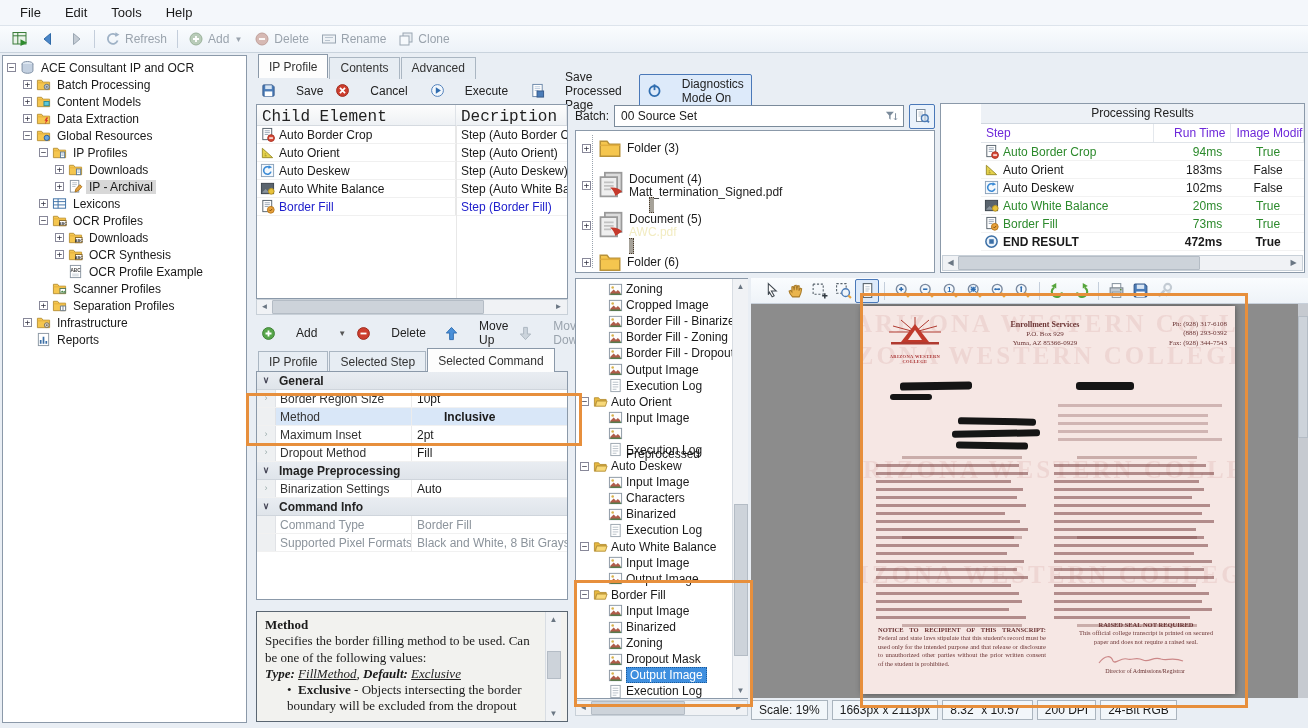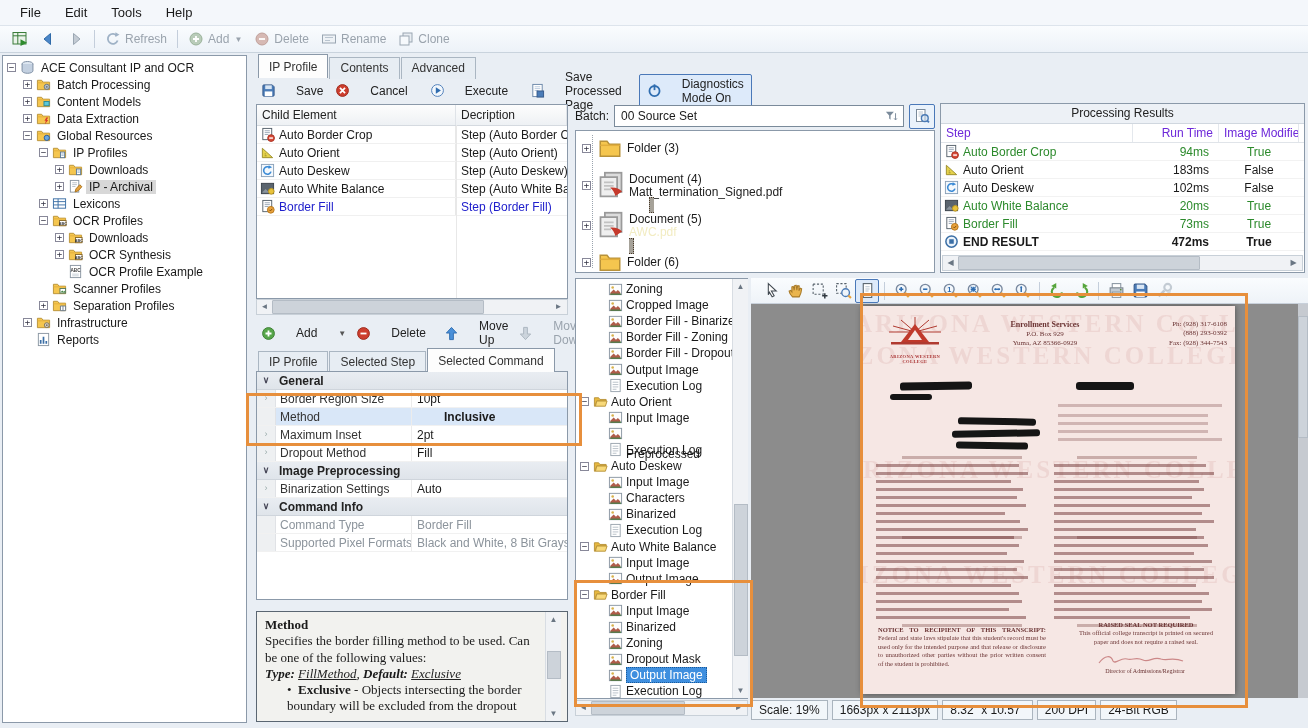--- a/index.html
+++ b/index.html
@@ -25,21 +25,21 @@
   
   .tabs{position:absolute;display:flex;align-items:flex-end;height:23px;}
   .tab{padding:3px 10px 4px;border:1px solid #aab6c2;border-bottom:none;background:#e7edf3;margin-right:1px;position:relative;top:1px;color:#333;}
   .tab.active{background:#fdfdfd;border-color:#8a98a8;padding-top:5px;top:0;z-index:2;}
   #tabs1{left:258px;top:55px;}
   #tabs2{left:258px;top:349px;}
   #actionbar{position:absolute;left:256px;top:78px;width:482px;height:25px;display:flex;align-items:center;gap:2px;}
   .abtn{display:flex;align-items:center;gap:20px;padding:2px 5px;color:#222;}
   .abtn.toggled{border:1px solid #4a78b8;background:#ddeafa;border-radius:2px;padding:2px 7px;}
   #childtable{position:absolute;left:256px;top:104px;width:312px;height:195px;background:#fff;border:1px solid #8b99a9;box-sizing:border-box;overflow:hidden;}
-  .thead{height:20px;display:flex;background:linear-gradient(#fdfdfd,#eef1f4);border-bottom:1px solid #d5dae0;font-size:12px;color:#222;}
+  .thead{height:20px;display:flex;background:linear-gradient(#fdfdfd,#eef1f4);border-bottom:1px solid #d5dae0;font-size:16px;color:#222;font-family:Liberation Mono, monospace;}
   .thead>div{padding:3px 5px;border-right:1px solid #dfe3e8;box-sizing:border-box;}
   .ctr{height:17px;display:flex;align-items:center;border-bottom:1px solid #f0f0f0;}
   .ctr .c1{width:199px;padding-left:3px;box-sizing:border-box;display:flex;align-items:center;gap:4px;overflow:hidden;white-space:nowrap;border-right:1px solid #e8e8e8;height:100%;}
   .ctr .c2{flex:1;padding-left:5px;overflow:hidden;white-space:nowrap;}
   .ctr.selrow{color:#2020cc;}
   .colline{position:absolute;top:20px;bottom:0;left:199px;width:1px;background:#e8e8e8;}
   
   .hscroll{position:absolute;height:16px;background:#f0f2f5;border:1px solid #c8d0d8;box-sizing:border-box;display:flex;align-items:center;}
   .sarrow{width:15px;text-align:center;color:#6a7683;font-size:8px;line-height:14px;flex:none;}
   .sthumb{height:12px;background:#cdd3da;border:1px solid #b4bcc5;border-radius:1px;}
@@ -69,21 +69,21 @@
   #batchbtn{width:24px;height:23px;border:1px solid #4a78b8;background:#eaf2fb;border-radius:2px;display:flex;align-items:center;justify-content:center;}
   #batchtree{position:absolute;left:575px;top:130px;width:360px;height:143px;background:#fff;border:1px solid #8b99a9;box-sizing:border-box;overflow:hidden;}
   .brow{display:flex;align-items:center;position:relative;padding-left:6px;}
   .brow .exp{margin-right:6px;}
   .bguide{position:absolute;left:16px;top:4px;bottom:4px;width:0;border-left:1px dotted #9aa4ae;}
   .bsel{background:#a6a299;border:1px dotted #4a3a2a;padding:0 4px;margin-left:20px;}
   .bsel .file{color:#f2ecc2;}
   .btitle{line-height:14px;}
   .file{line-height:13px;color:#222;}
   
-  #results{position:absolute;left:940px;top:103px;width:365px;height:170px;background:#fff;border:1px solid #8b99a9;box-sizing:border-box;overflow:hidden;}
+  #results{position:absolute;left:940px;top:103px;width:365px;height:170px;background:#fff;border:1px solid #8b99a9;box-sizing:border-box;overflow:hidden;padding-left:40px;}
   #rtitle{height:19px;background:#edf1f6;border-bottom:1px solid #d0d7df;text-align:center;line-height:19px;color:#222;}
   .rhead{display:flex;height:18px;border-bottom:1px solid #e0e4e9;color:#6d28d9;}
   .rhead>div{padding:2px 5px;border-right:1px solid #e4e8ed;box-sizing:border-box;}
   .rrow{display:flex;height:17px;align-items:center;border-bottom:1px solid #f2f2f2;}
   .rrow .r1{width:192px;display:flex;gap:4px;align-items:center;padding-left:3px;box-sizing:border-box;overflow:hidden;white-space:nowrap;}
   .rrow .r2{width:86px;text-align:right;padding-right:10px;box-sizing:border-box;}
   .rrow .r3{width:80px;text-align:center;}
   .rrow.green{color:#2c8a2c;}
   .rrow.boldr{font-weight:bold;}
   

